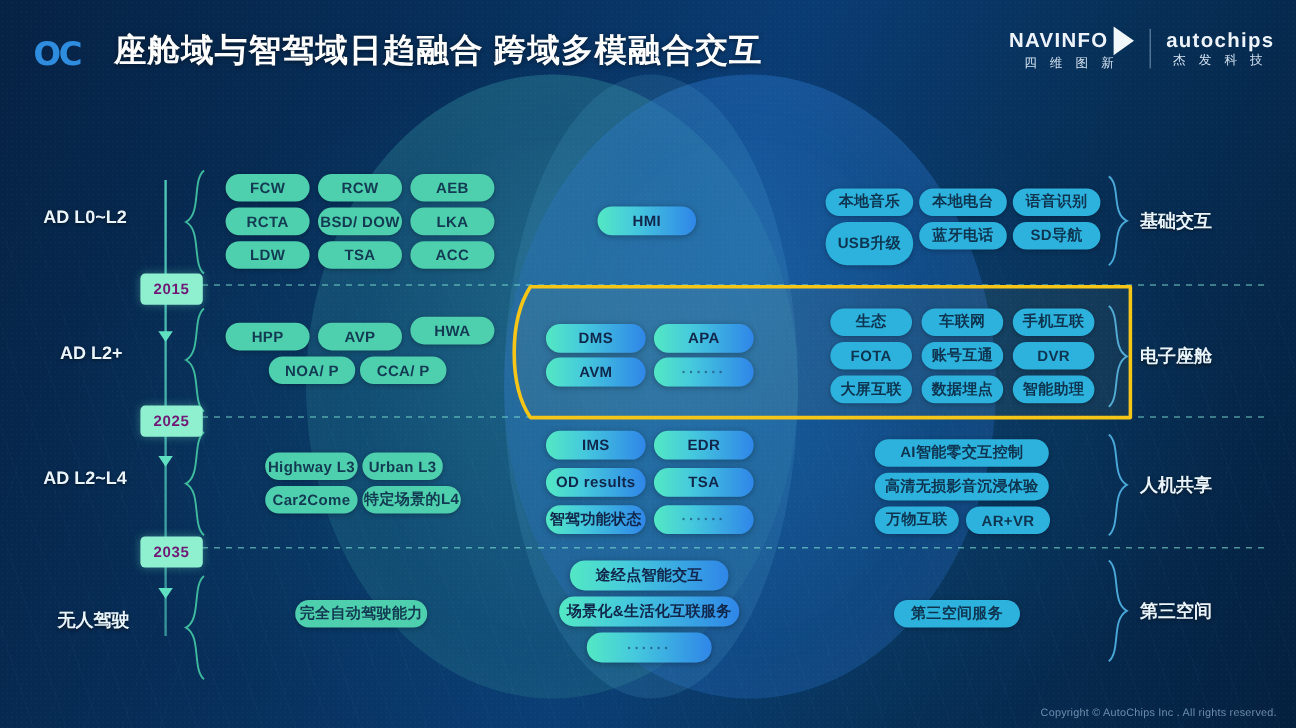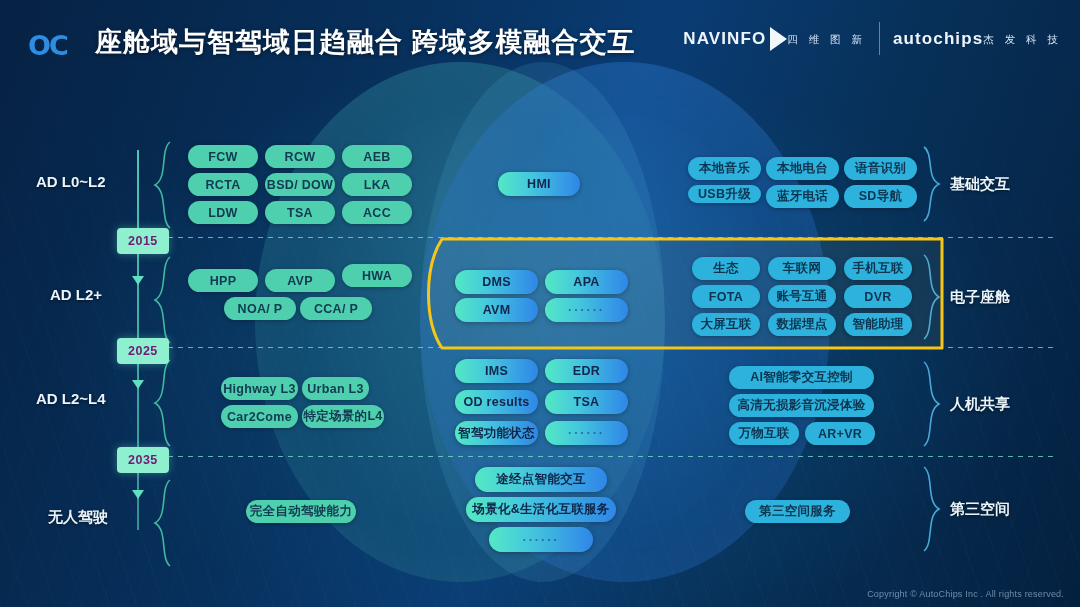--- a/index.html
+++ b/index.html
@@ -26,21 +26,21 @@
     background-size:4px 4px;
   }
 
   
   .header{position:absolute;left:0;top:0;width:1080px;height:82px;z-index:22;}
   .oc-logo{position:absolute;left:28px;top:30px;font-size:27px;font-weight:bold;letter-spacing:-2px;
            color:#2f8de0;font-family:"DejaVu Sans",sans-serif;}
   .title{position:absolute;left:95px;top:24px;font-size:27px;font-weight:bold;letter-spacing:1px;
          color:#fff;white-space:nowrap;text-shadow:0 1px 4px rgba(0,0,0,.5);}
   .brandwrap{position:absolute;right:18px;top:22px;display:flex;align-items:center;gap:13px;}
-  .brand{display:flex;flex-direction:row;align-items:center;line-height:1.05;}
+  .brand{display:flex;flex-direction:column;align-items:center;line-height:1.05;}
   .brand .en{font-size:17px;font-weight:bold;letter-spacing:1.1px;color:#eef4fb;}
   .brand .cn{font-size:10.5px;letter-spacing:4px;color:#d4e2f1;margin-top:2px;}
   .brandrow{display:flex;align-items:center;gap:3px;}
   .arrow-nav{width:0;height:0;border-left:17px solid #f2f7fc;border-top:12px solid transparent;
              border-bottom:12px solid transparent;margin-left:1px;}
   .divider-v{width:1px;height:33px;background:rgba(190,215,240,.5);}
 
   
   .ellipse{position:absolute;border-radius:50%;}
   #ellipse-left{left:255px;top:62px;width:410px;height:520px;
@@ -192,21 +192,21 @@
   <div class="pill grad" style="left:455px;top:421px;width:83px;height:24px">智驾功能状态</div>
   <div class="pill grad dots" style="left:545px;top:421px;width:83px;height:24px">······</div>
 
   <div class="pill grad" style="left:475px;top:467px;width:132px;height:25px">途经点智能交互</div>
   <div class="pill grad" style="left:466px;top:497px;width:150px;height:25px">场景化&amp;生活化互联服务</div>
   <div class="pill grad dots" style="left:489px;top:527px;width:104px;height:25px">······</div>
 
   <div class="pill cyan" style="left:688px;top:157px;width:73px;height:23px">本地音乐</div>
   <div class="pill cyan" style="left:766px;top:157px;width:73px;height:23px">本地电台</div>
   <div class="pill cyan" style="left:844px;top:157px;width:73px;height:23px">语音识别</div>
-  <div class="pill cyan" style="left:688px;top:185px;width:73px;height:18px">USB升级</div>
+  <div class="pill cyan" style="left:688px;top:185px;width:73px;height:36px">USB升级</div>
   <div class="pill cyan" style="left:766px;top:185px;width:73px;height:23px">蓝牙电话</div>
   <div class="pill cyan" style="left:844px;top:185px;width:73px;height:23px">SD导航</div>
 
   <div class="pill cyan" style="left:692px;top:257px;width:68px;height:23px">生态</div>
   <div class="pill cyan" style="left:768px;top:257px;width:68px;height:23px">车联网</div>
   <div class="pill cyan" style="left:844px;top:257px;width:68px;height:23px">手机互联</div>
   <div class="pill cyan" style="left:692px;top:285px;width:68px;height:23px">FOTA</div>
   <div class="pill cyan" style="left:768px;top:285px;width:68px;height:23px">账号互通</div>
   <div class="pill cyan" style="left:844px;top:285px;width:68px;height:23px">DVR</div>
   <div class="pill cyan" style="left:692px;top:313px;width:68px;height:23px">大屏互联</div>

